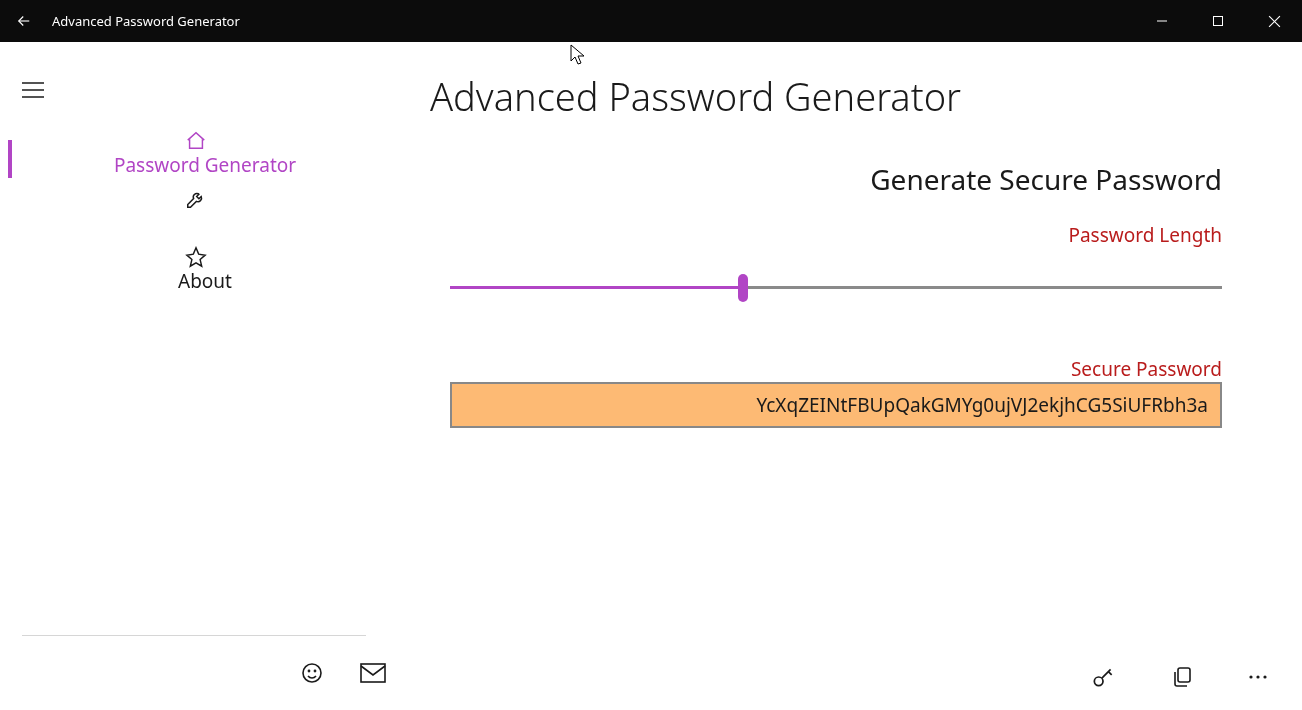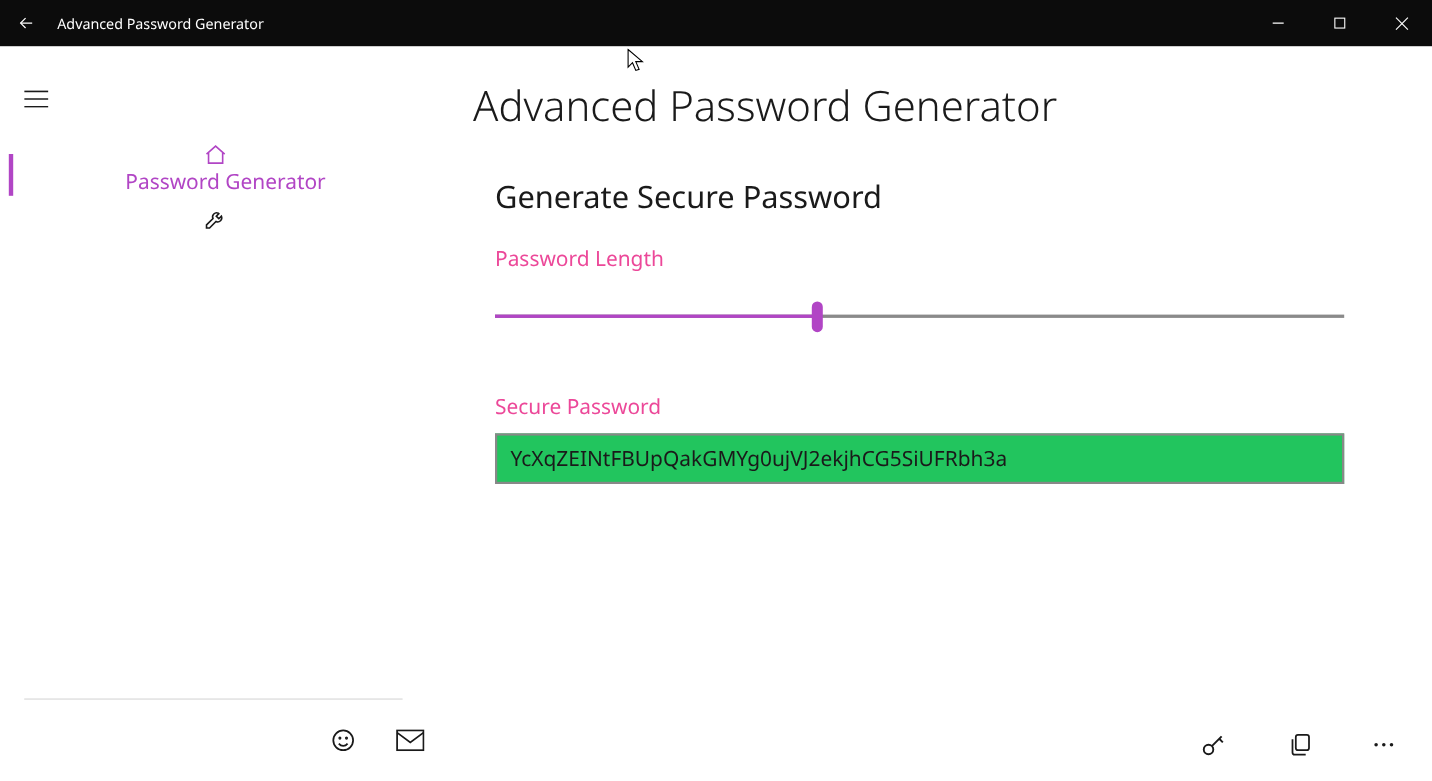--- a/index.html
+++ b/index.html
@@ -146,32 +146,33 @@
       font-size: 38px;
       font-weight: 300;
       color: #1a1a1a;
       margin-top: 28px;
       margin-left: 42px;
     }
 
     .section {
       margin-left: 62px;
       margin-right: 80px;
+      text-align: right;
     }
 
     .section-title {
       font-size: 28px;
       font-weight: 400;
       color: #1a1a1a;
       margin-top: 38px;
     }
 
     .field-label {
       font-size: 19px;
-      color: #ec4899;
+      color: #b91c1c;
       margin-top: 24px;
     }
 
     
     .slider-wrap {
       margin-top: 28px;
       position: relative;
       height: 24px;
     }
 
@@ -203,26 +204,25 @@
       border-radius: 5px;
       transform: translateX(-50%);
     }
 
     .field-label.secure {
       margin-top: 56px;
     }
 
     
     .output-box {
-      margin-top: 12px;
       border: 2px solid #888;
       padding: 8px 12px;
       font-size: 19px;
       color: #1a1a1a;
-      background: #22c55e;
+      background: #fdba74;
     }
 
     
     .command-bar {
       position: absolute;
       right: 34px;
       bottom: 20px;
       display: flex;
       align-items: center;
       gap: 54px;
@@ -292,20 +292,28 @@
       </div>
 
       <div class="nav-item">
         <span class="nav-icon">
           <svg width="22" height="22" viewBox="0 0 24 24" fill="none" stroke="#1a1a1a" stroke-width="1.6">
             <path d="M14.7 6.3a4 4 0 0 0-5.3 5.3L3 18v3h3l6.4-6.4a4 4 0 0 0 5.3-5.3l-2.5 2.5-2.5-2.5 2.5-2.5z"></path>
           </svg>
         </span>
       </div>
 
+      <div class="nav-item">
+        <span class="nav-icon">
+          <svg width="22" height="22" viewBox="0 0 24 24" fill="none" stroke="#1a1a1a" stroke-width="1.6">
+            <path d="M12 2l2.9 6.9L22 10l-5.5 4.8L18.2 22 12 18.3 5.8 22l1.7-7.2L2 10l7.1-1.1L12 2z"></path>
+          </svg>
+        </span>
+        <span>About</span>
+      </div>
     </div>
 
     <hr class="sidebar-divider">
 
     <div class="sidebar-footer">
       <span>
         <svg width="24" height="24" viewBox="0 0 24 24" fill="none" stroke="#1a1a1a" stroke-width="1.6">
           <circle cx="12" cy="12" r="9"></circle>
           <circle cx="9" cy="10" r="0.6" fill="#1a1a1a"></circle>
           <circle cx="15" cy="10" r="0.6" fill="#1a1a1a"></circle>

